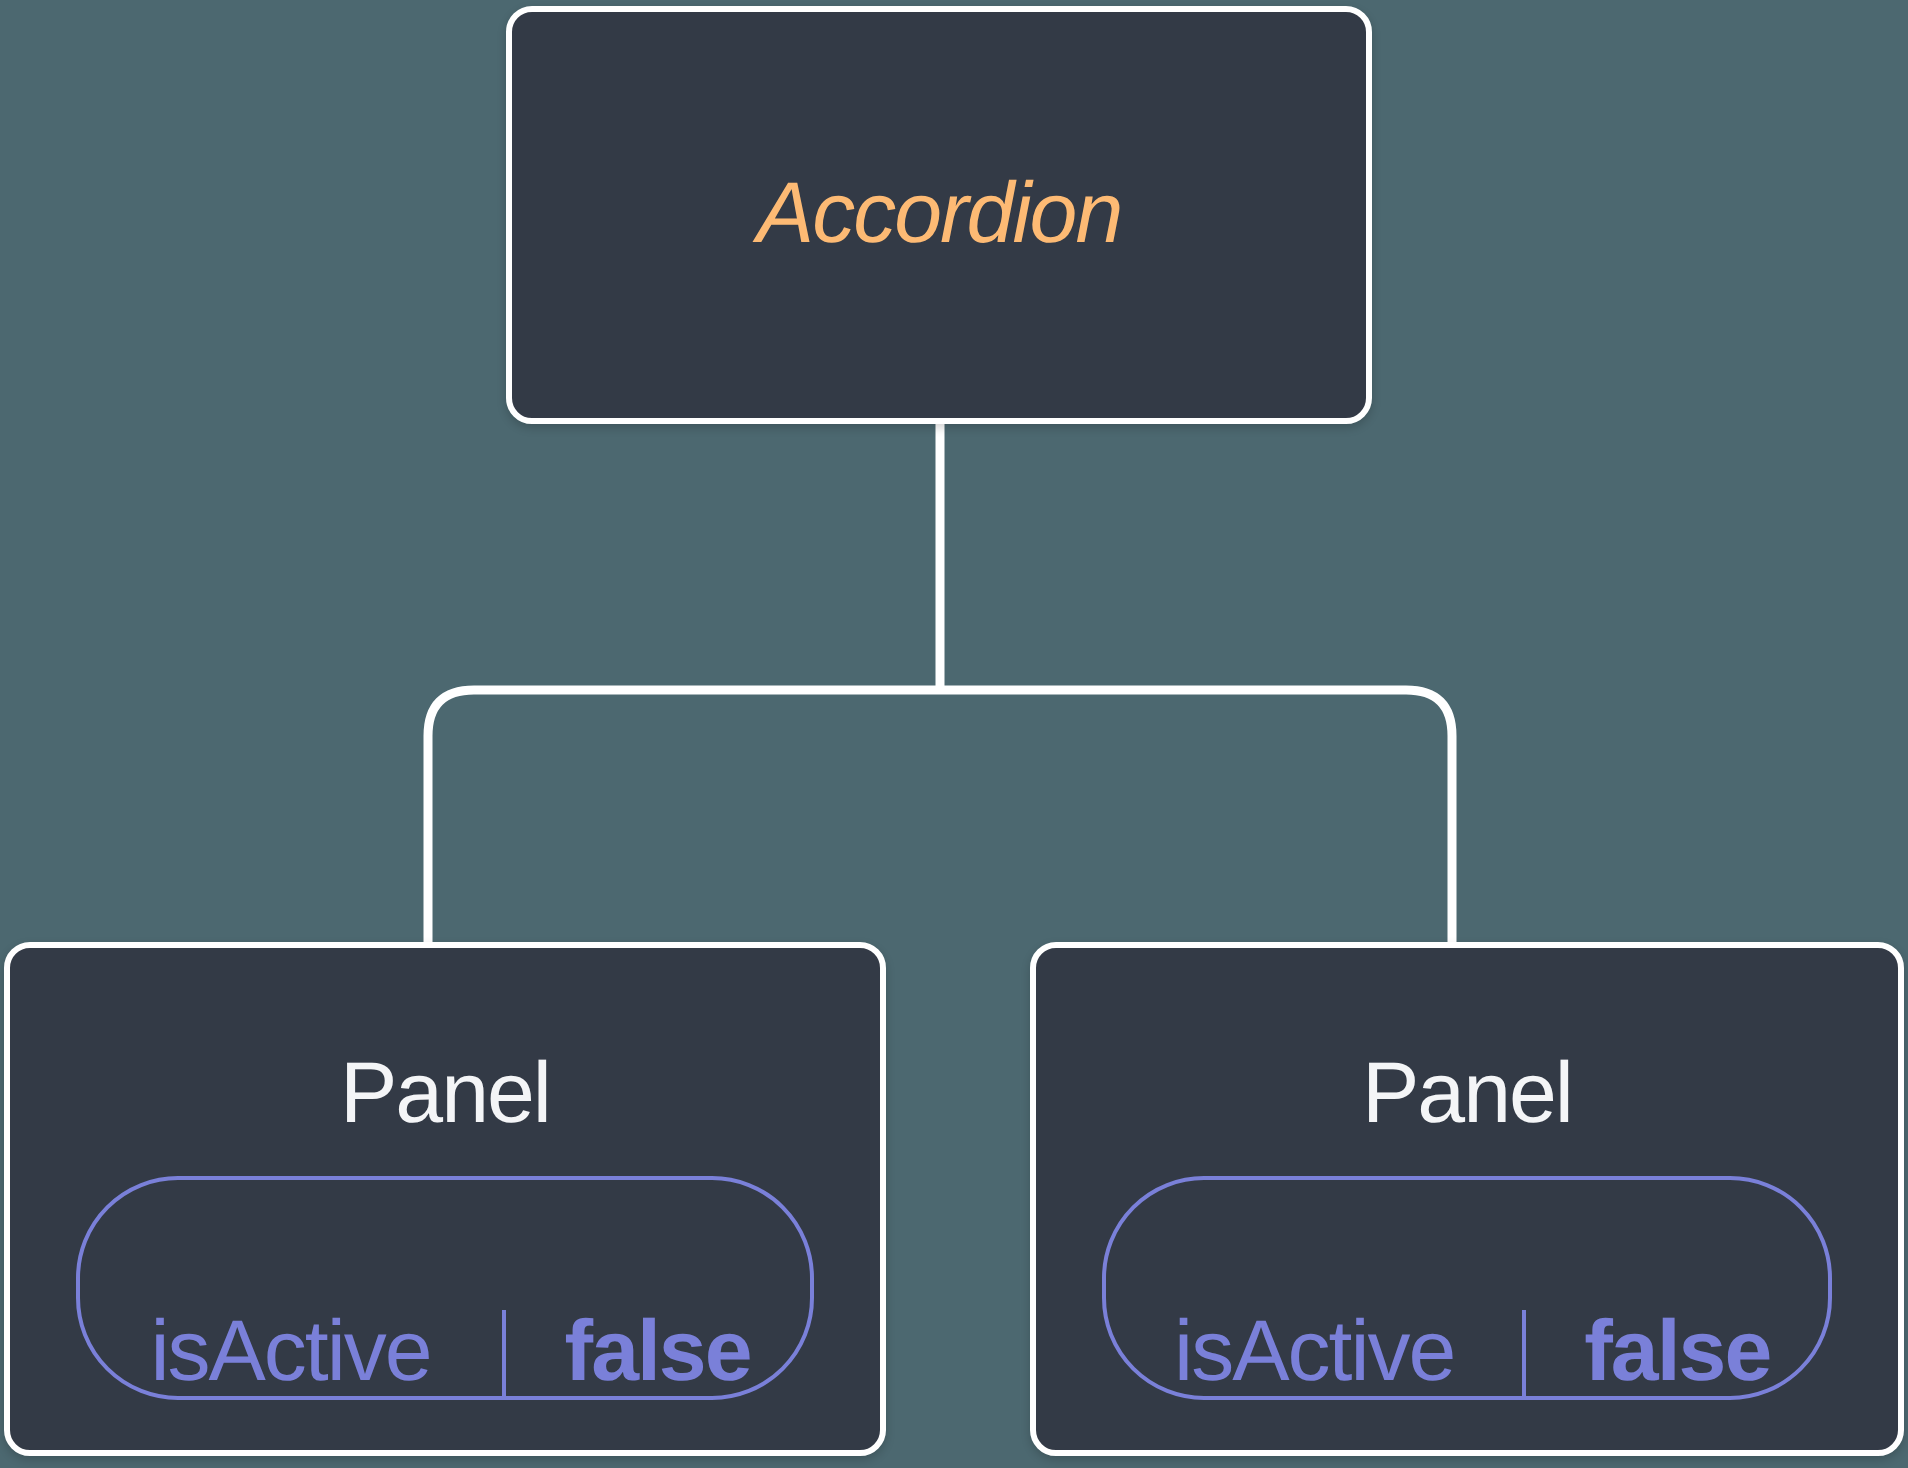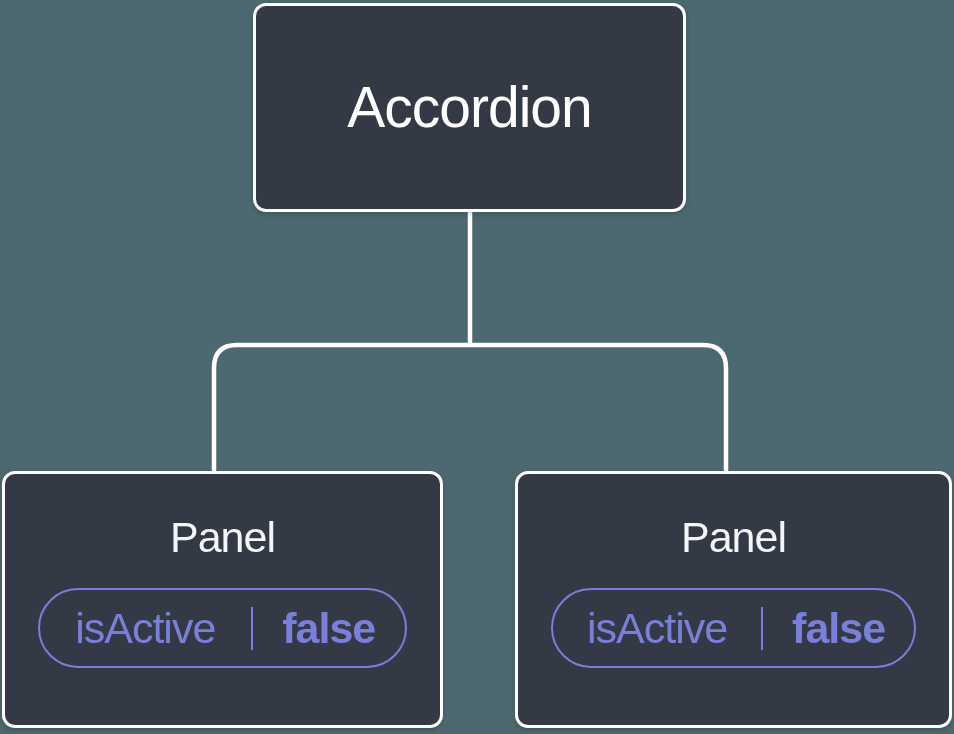--- a/index.html
+++ b/index.html
@@ -34,61 +34,62 @@
   .node-root {
     left: 253px;
     top: 3px;
     width: 433px;
     height: 209px;
     display: flex;
     align-items: center;
     justify-content: center;
   }
   .node-label {
-    color: #ffffff;
-    font-size: 57px;
+    color: #fdba74;
+    font-size: 43px;
     font-weight: 400;
     letter-spacing: -1px;
     line-height: 1;
+    font-style: italic;
   }
   .node-panel {
     top: 471px;
     height: 257px;
   }
   .node-panel.left {
     left: 2px;
     width: 441px;
   }
   .node-panel.right {
     left: 515px;
     width: 437px;
   }
   .panel-title {
     position: absolute;
-    top: 39px;
+    top: 49px;
     left: 0;
     width: 100%;
     text-align: center;
     color: #f4f5f7;
     font-size: 43px;
     font-weight: 400;
     letter-spacing: -1px;
     line-height: 48px;
   }
   .pill {
     position: absolute;
     box-sizing: border-box;
     left: 33px;
     right: 33px;
     top: 114px;
-    height: 80px;
+    height: 112px;
     border: 2.5px solid #7a80d9;
     border-radius: 51px;
     display: flex;
-    align-items: center;
+    align-items: flex-end;
     overflow: hidden;
   }
   .pill-cell {
     display: flex;
     align-items: center;
     justify-content: center;
     color: #7a80d9;
     font-size: 43px;
     font-weight: 400;
     letter-spacing: -1px;

